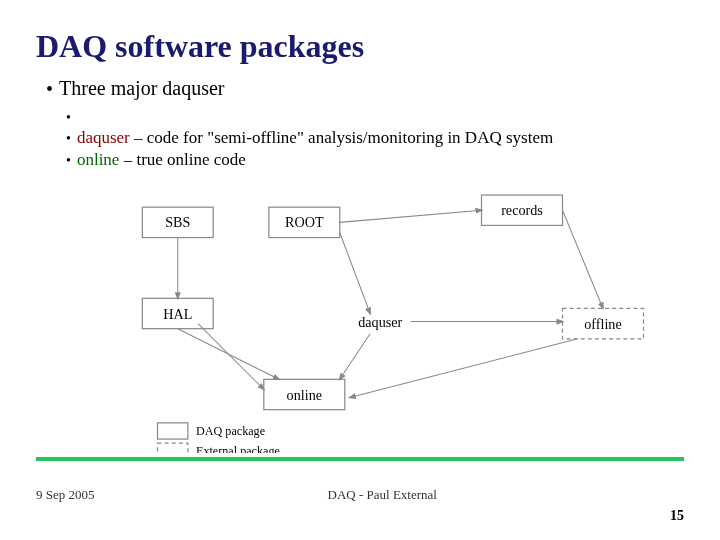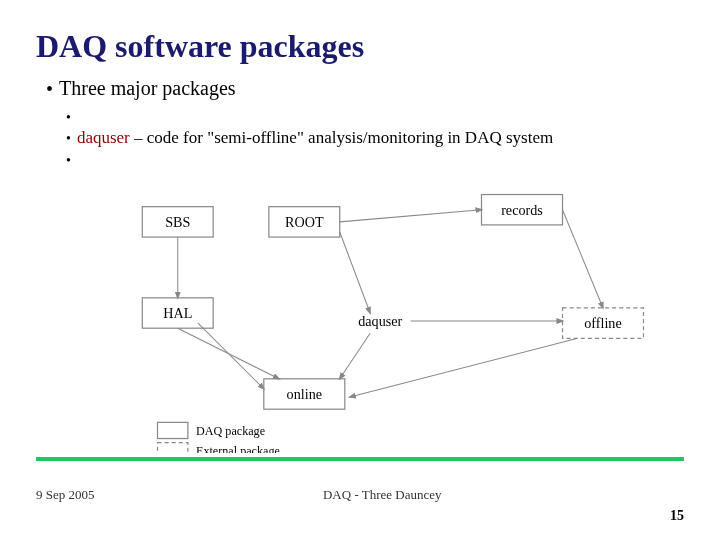--- a/index.html
+++ b/index.html
@@ -106,35 +106,38 @@
     }
   </style>
 </head>
 <body>
 
 <div class="slide">
   <div class="title">DAQ software packages</div>
 
   <div class="main-bullet">
     <span class="bullet-dot">•</span>
-    <span>Three major packages</span>
+    <span>Three major daquser</span>
   </div>
 
   <div class="sub-bullets">
     <div class="sub-bullet">
       <span class="sub-dot">•</span>
     </div>
     <div class="sub-bullet">
       <span class="sub-dot">•</span>
       <span>
         <span class="keyword-daquser">daquser</span><span> – code for "semi-offline" analysis/monitoring in DAQ system</span>
       </span>
     </div>
     <div class="sub-bullet">
       <span class="sub-dot">•</span>
+      <span>
+        <span class="keyword-online">online</span><span> – true online code</span>
+      </span>
     </div>
   </div>
 
   <div class="diagram-area">
     <svg class="diagram" viewBox="0 0 640 270">
 
       <rect x="105" y="30" width="70" height="30" fill="none" stroke="#888" stroke-width="1.2"></rect>
       <text x="140" y="50" text-anchor="middle" font-size="14" font-family="Times New Roman" fill="#000">SBS</text>
 
       <rect x="230" y="30" width="70" height="30" fill="none" stroke="#888" stroke-width="1.2"></rect>
@@ -181,16 +184,16 @@
       <defs>
         <marker id="arrowhead" markerWidth="8" markerHeight="6" refX="6" refY="3" orient="auto">
           <polygon points="0 0, 8 3, 0 6" fill="#888"></polygon>
         </marker>
       </defs>
     </svg>
   </div>
 
   <div class="footer">
     <span class="footer-date">9 Sep 2005</span>
-    <span class="footer-center">DAQ - Three Dauncey</span>
+    <span class="footer-center">DAQ - Paul External</span>
     <span class="footer-right">15</span>
   </div>
 </div>
 
 </body></html>

